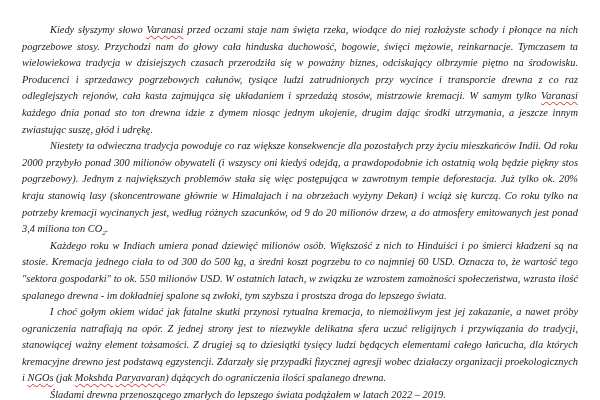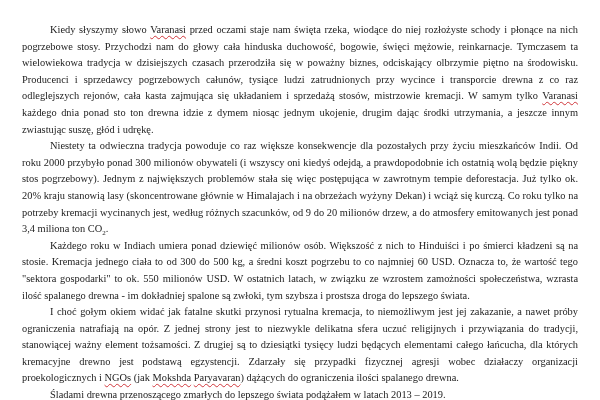--- a/index.html
+++ b/index.html
@@ -3,27 +3,27 @@
 <meta charset="utf-8">
 <style>
   html, body { margin: 0; padding: 0; background: #ffffff; }
   body { width: 600px; height: 400px; overflow: hidden; position: relative; }
   .page {
     position: absolute; left: 22px; top: 22px; width: 556px;
     font-family: "Liberation Serif", serif;
     font-size: 10.4px; line-height: 16.6px; color: #222222;
     text-align: justify;
   }
-  .page p { margin: 0; text-indent: 28px; }
+  .page p { margin: 0; text-indent: 28px; font-style: italic; }
   .last { text-align: left; }
   .sp { text-decoration: underline wavy #d0363b; text-decoration-thickness: 1px; text-underline-offset: 2px; }
   sub { font-size: 7px; line-height: 0; }
 </style>
 </head>
 <body>
 
 <div class="page">
   <p><span>Kiedy słyszymy słowo </span><span class="sp">Varanasi</span><span> przed oczami staje nam święta rzeka, wiodące do niej rozłożyste schody i płonące na nich pogrzebowe stosy. Przychodzi nam do głowy cała hinduska duchowość, bogowie, święci mężowie, reinkarnacje. Tymczasem ta wielowiekowa tradycja w dzisiejszych czasach przerodziła się w poważny biznes, odciskający olbrzymie piętno na środowisku. Producenci i sprzedawcy pogrzebowych całunów, tysiące ludzi zatrudnionych przy wycince i transporcie drewna z co raz odleglejszych rejonów, cała kasta zajmująca się układaniem i sprzedażą stosów, mistrzowie kremacji. W samym tylko </span><span class="sp">Varanasi</span><span> każdego dnia ponad sto ton drewna idzie z dymem niosąc jednym ukojenie, drugim dając środki utrzymania, a jeszcze innym zwiastując suszę, głód i udrękę.</span></p>
   <p><span>Niestety ta odwieczna tradycja powoduje co raz większe konsekwencje dla pozostałych przy życiu mieszkańców Indii. Od roku 2000 przybyło ponad 300 milionów obywateli (i wszyscy oni kiedyś odejdą, a prawdopodobnie ich ostatnią wolą będzie piękny stos pogrzebowy). Jednym z największych problemów stała się więc postępująca w zawrotnym tempie deforestacja. Już tylko ok. 20% kraju stanowią lasy (skoncentrowane głównie w Himalajach i na obrzeżach wyżyny Dekan) i wciąż się kurczą. Co roku tylko na potrzeby kremacji wycinanych jest, według różnych szacunków, od 9 do 20 milionów drzew, a do atmosfery emitowanych jest ponad 3,4 miliona ton CO</span><sub>2</sub><span>.</span></p>
   <p><span>Każdego roku w Indiach umiera ponad dziewięć milionów osób. Większość z nich  to Hinduiści i po śmierci kładzeni są na stosie. Kremacja jednego ciała to od 300 do 500 kg, a średni koszt pogrzebu to co najmniej 60 USD. Oznacza to, że wartość tego "sektora gospodarki" to ok. 550 milionów USD. W ostatnich latach, w związku ze wzrostem zamożności społeczeństwa, wzrasta ilość spalanego drewna - im dokładniej spalone są zwłoki, tym szybsza i prostsza droga do lepszego świata.</span></p>
   <p><span>I choć gołym okiem widać jak fatalne skutki przynosi rytualna kremacja, to niemożliwym jest jej zakazanie, a nawet próby ograniczenia natrafiają na opór. Z jednej strony jest to niezwykle delikatna sfera uczuć religijnych i przywiązania do tradycji, stanowiącej ważny element tożsamości. Z drugiej są to dziesiątki tysięcy ludzi będących elementami całego łańcucha, dla których kremacyjne drewno jest podstawą egzystencji. Zdarzały się przypadki fizycznej agresji wobec działaczy organizacji proekologicznych i </span><span class="sp">NGOs</span><span> (jak </span><span class="sp">Mokshda</span><span> </span><span class="sp">Paryavaran</span><span>) dążących do ograniczenia ilości spalanego drewna.</span></p>
-  <p class="last"><span>Śladami drewna przenoszącego zmarłych do lepszego świata podążałem w latach 2013 – 2019.</span></p>
+  <p class="last"><span>Śladami drewna przenoszącego zmarłych do lepszego świata podążałem w latach 2022 – 2019.</span></p>
 </div>
 
 </body></html>

